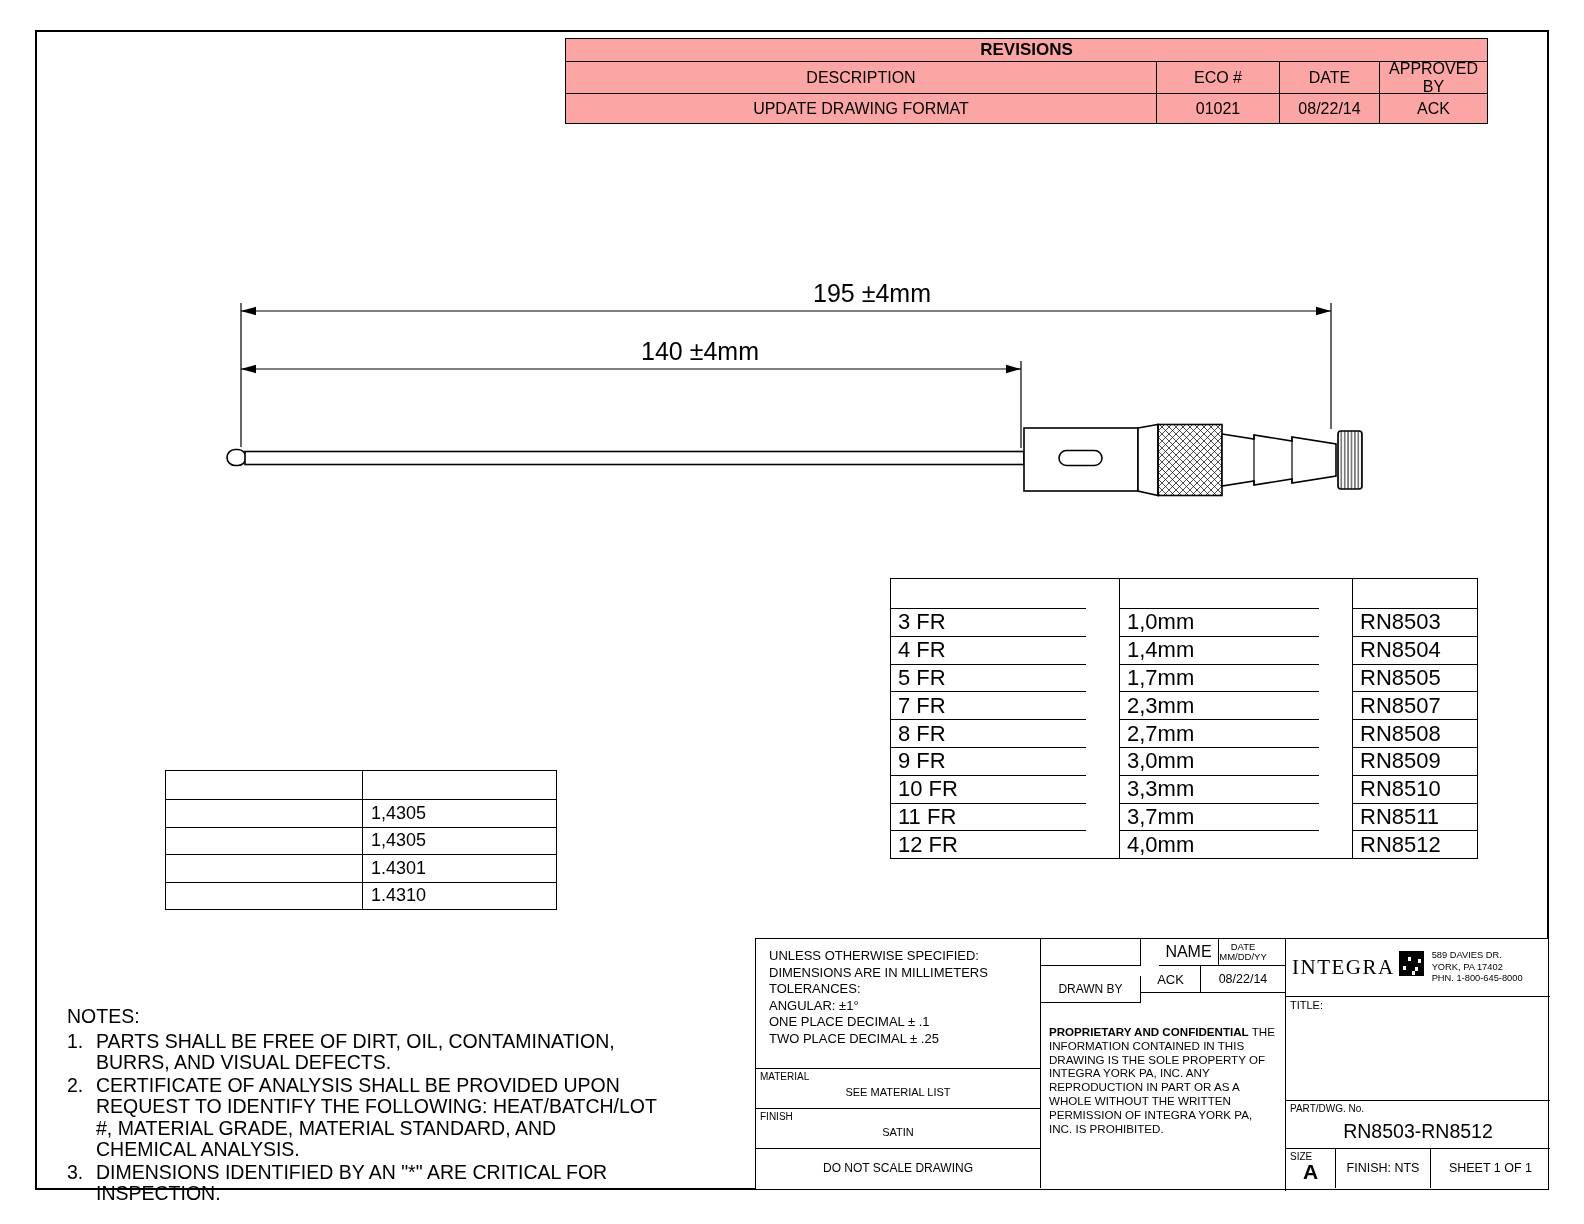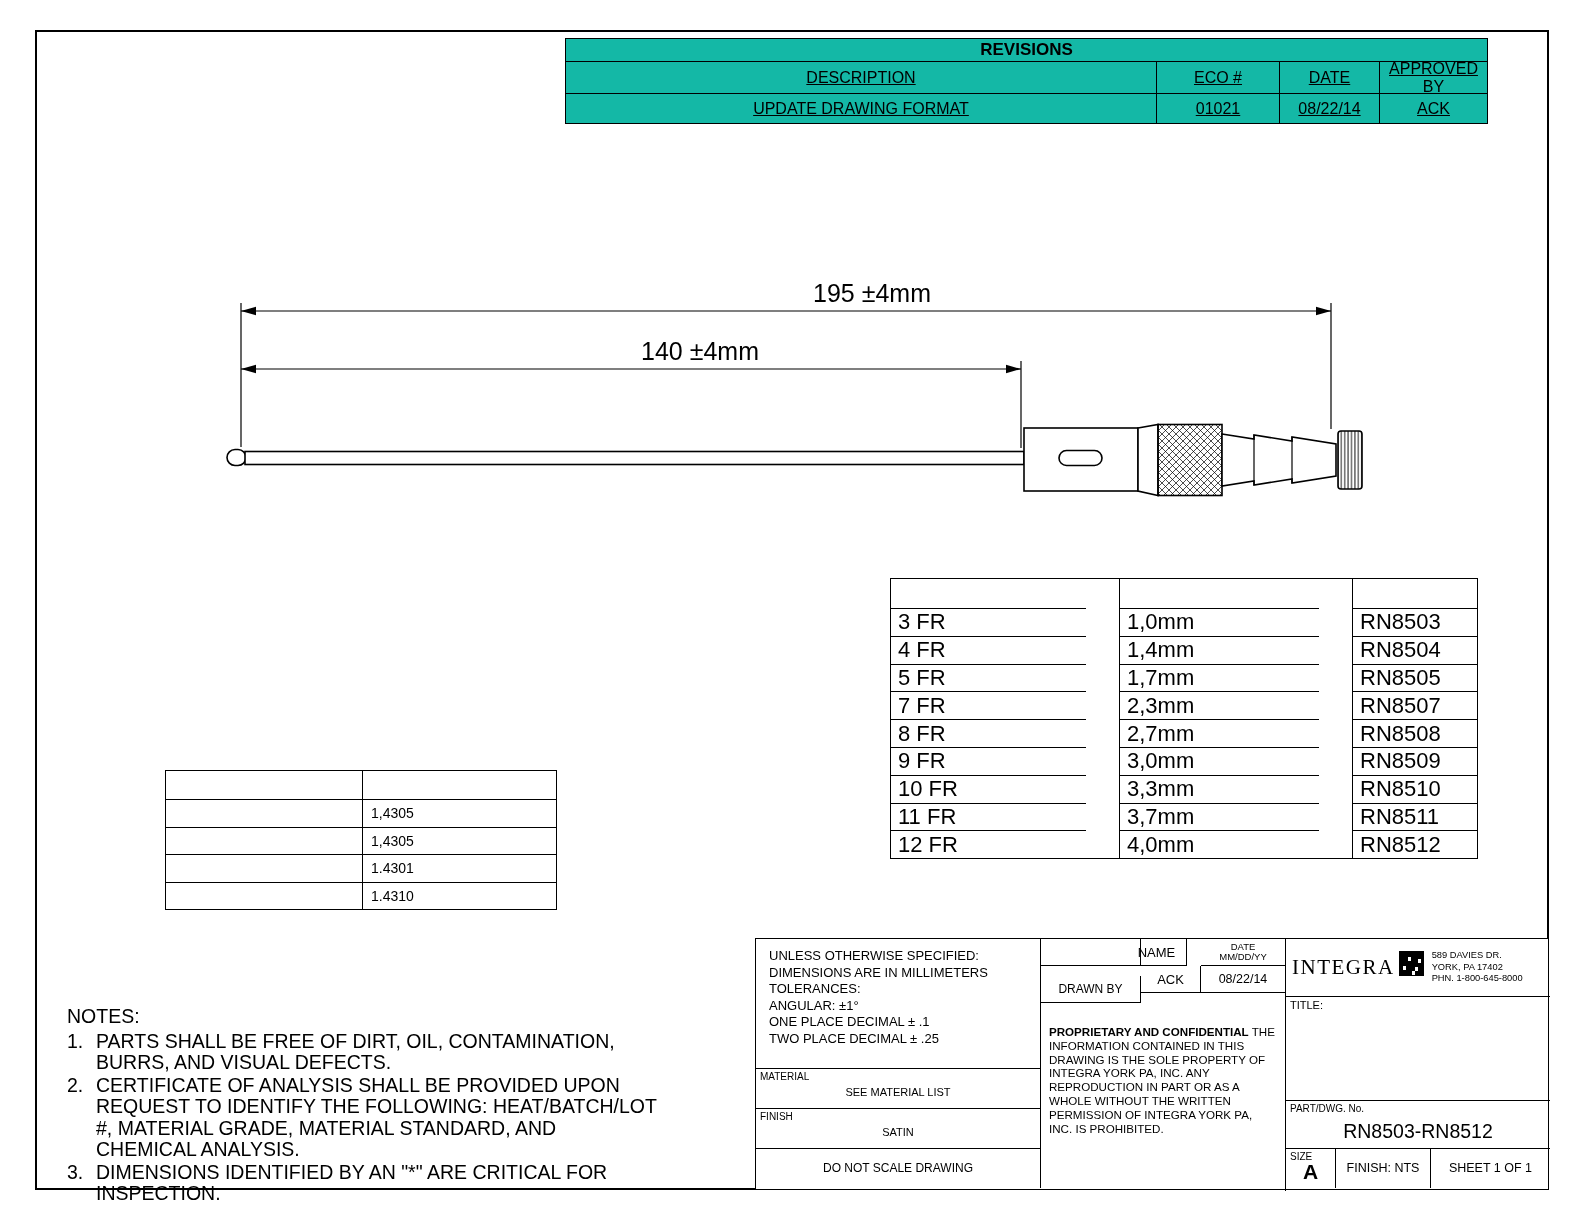--- a/index.html
+++ b/index.html
@@ -1,44 +1,44 @@
 <!DOCTYPE html>
 <html><head>
 <meta charset="utf-8">
 <style>
   html,body{margin:0;padding:0;background:#fff;}
   .sheet{position:relative;width:1584px;height:1224px;background:#fff;font-family:"Liberation Sans",sans-serif;color:#000;overflow:hidden;}
   .sheet *{box-sizing:border-box;}
   .frame{position:absolute;left:35px;top:30px;width:1514px;height:1160px;border:2px solid #000;}
 
   
-  .rev{position:absolute;left:565px;top:38px;width:923px;border:1.8px solid #000;background:#14b8a6;}
+  .rev{position:absolute;left:565px;top:38px;width:923px;border:1.8px solid #000;background:#fca5a5;}
   .rev-title{height:23px;border-bottom:1.5px solid #000;font-weight:bold;font-size:17px;text-align:center;line-height:22px;}
-  .rev-row{display:grid;grid-template-columns:590px 123px 100px 1fr;text-decoration:underline;}
+  .rev-row{display:grid;grid-template-columns:590px 123px 100px 1fr;}
   .rev-row>div{padding:0 4px;text-align:center;font-size:16px;border-left:1.5px solid #000;display:flex;align-items:center;justify-content:center;}
   .rev-row>div:first-child{border-left:none;}
   .rev-head>div{height:31px;}
   .rev-data>div{height:30px;border-top:1.5px solid #000;}
 
   
   .mech{position:absolute;left:0;top:0;pointer-events:none;}
   .mech text{font-family:"Liberation Sans",sans-serif;fill:#000;}
 
   
   .sizes{position:absolute;left:890px;top:578px;width:588px;border:1.8px solid #000;background:#fff;}
   .sz-row{display:grid;grid-template-columns:195px 200px 1fr;gap:33px;}
   .sz-row>div{border-left:1.5px solid #000;font-size:22px;padding-left:7px;height:27.8px;display:flex;align-items:center;}
   .sz-row>div:first-child{border-left:none;}
   .sz-row+.sz-row>div{border-top:1.5px solid #000;}
   .sz-head>div{height:29px;}
 
   
   .mats{position:absolute;left:165px;top:770px;width:392px;border:1.5px solid #000;background:#fff;}
   .mat-row{display:grid;grid-template-columns:196px 1fr;}
-  .mat-row>div{border-left:1.2px solid #000;font-size:14px;height:27.5px;display:flex;align-items:center;padding-left:8px;}
+  .mat-row>div{border-left:1.2px solid #000;font-size:18px;height:27.5px;display:flex;align-items:center;padding-left:8px;}
   .mat-row>div:first-child{border-left:none;}
   .mat-row+.mat-row>div{border-top:1.2px solid #000;}
   .mat-head>div{height:28px;}
 
   
   .notes{position:absolute;left:67px;top:1006px;width:592px;font-size:19.5px;line-height:21.5px;}
   .notes-title{margin-bottom:3px;}
   .note{display:flex;margin-top:1px;}
   .note-num{width:29px;flex:none;}
   .note-text{flex:1;}
@@ -46,21 +46,21 @@
   
   .tblock{position:absolute;left:755px;top:938px;width:794px;height:252px;border:1.8px solid #000;background:#fff;}
   .tb{position:absolute;border:0 solid #000;}
   .c-tol{left:0;top:0;width:285px;height:130px;border-right-width:1.5px;border-bottom-width:1.5px;padding:9px 0 0 13px;font-size:13px;line-height:16.5px;}
   .c-mat{left:0;top:130px;width:285px;height:40px;border-right-width:1.5px;border-bottom-width:1.5px;}
   .c-fin{left:0;top:170px;width:285px;height:40px;border-right-width:1.5px;border-bottom-width:1.5px;}
   .c-nos{left:0;top:210px;width:285px;height:38.5px;border-right-width:1.5px;display:flex;align-items:center;justify-content:center;font-size:12px;}
   .cell-label{position:absolute;left:4px;top:2px;font-size:10px;}
   .cell-value{position:absolute;left:0;right:0;top:17px;text-align:center;font-size:11px;}
   .c-nmlabel{left:285px;top:0;width:100px;height:27px;border-right-width:1.2px;border-bottom-width:1.2px;}
-  .c-nmname{left:371px;top:0;width:60px;height:27px;border-right-width:1.2px;border-bottom-width:1.2px;font-size:13px;display:flex;align-items:center;justify-content:center;}
+  .c-nmname{left:403px;top:0;width:60px;height:27px;border-right-width:1.2px;border-bottom-width:1.2px;font-size:16px;display:flex;align-items:center;justify-content:center;}
   .c-nmdate{left:445px;top:0;width:85px;height:27px;border-right-width:1.5px;border-bottom-width:1.2px;font-size:9.5px;line-height:10.5px;display:flex;align-items:center;justify-content:center;text-align:center;white-space:pre-line;}
   .c-drawn{left:285px;top:37px;width:100px;height:27px;border-right-width:1.2px;border-bottom-width:1.5px;font-size:12px;display:flex;align-items:center;justify-content:center;}
   .c-ack{left:385px;top:27px;width:60px;height:27px;border-right-width:1.2px;border-bottom-width:1.5px;font-size:13px;display:flex;align-items:center;justify-content:center;}
   .c-ddate{left:445px;top:27px;width:85px;height:27px;border-right-width:1.5px;border-bottom-width:1.5px;font-size:12.5px;display:flex;align-items:center;justify-content:center;}
   .c-prop{left:285px;top:54px;width:245px;height:198px;border-right-width:1.5px;padding:32px 8px 0 8px;font-size:11.6px;line-height:13.8px;}
   .prop-title{font-weight:bold;}
   .c-logo{left:530px;top:0;width:264px;height:58px;border-bottom-width:1.5px;display:flex;align-items:center;padding-left:6px;gap:4px;}
   .logo-text{font-family:"Liberation Serif",serif;font-size:21px;letter-spacing:1.5px;}
   .logo-mark{width:25px;height:25px;background:#000;position:relative;flex:none;margin-top:-8px;}
   .logo-mark::after{content:"";position:absolute;width:3.5px;height:3.5px;background:#fff;left:4px;top:15px;box-shadow:9px 5px 0 #fff,15px -7px 0 #fff,5px -9px 0 #fff,12px 1px 0 #fff;}

